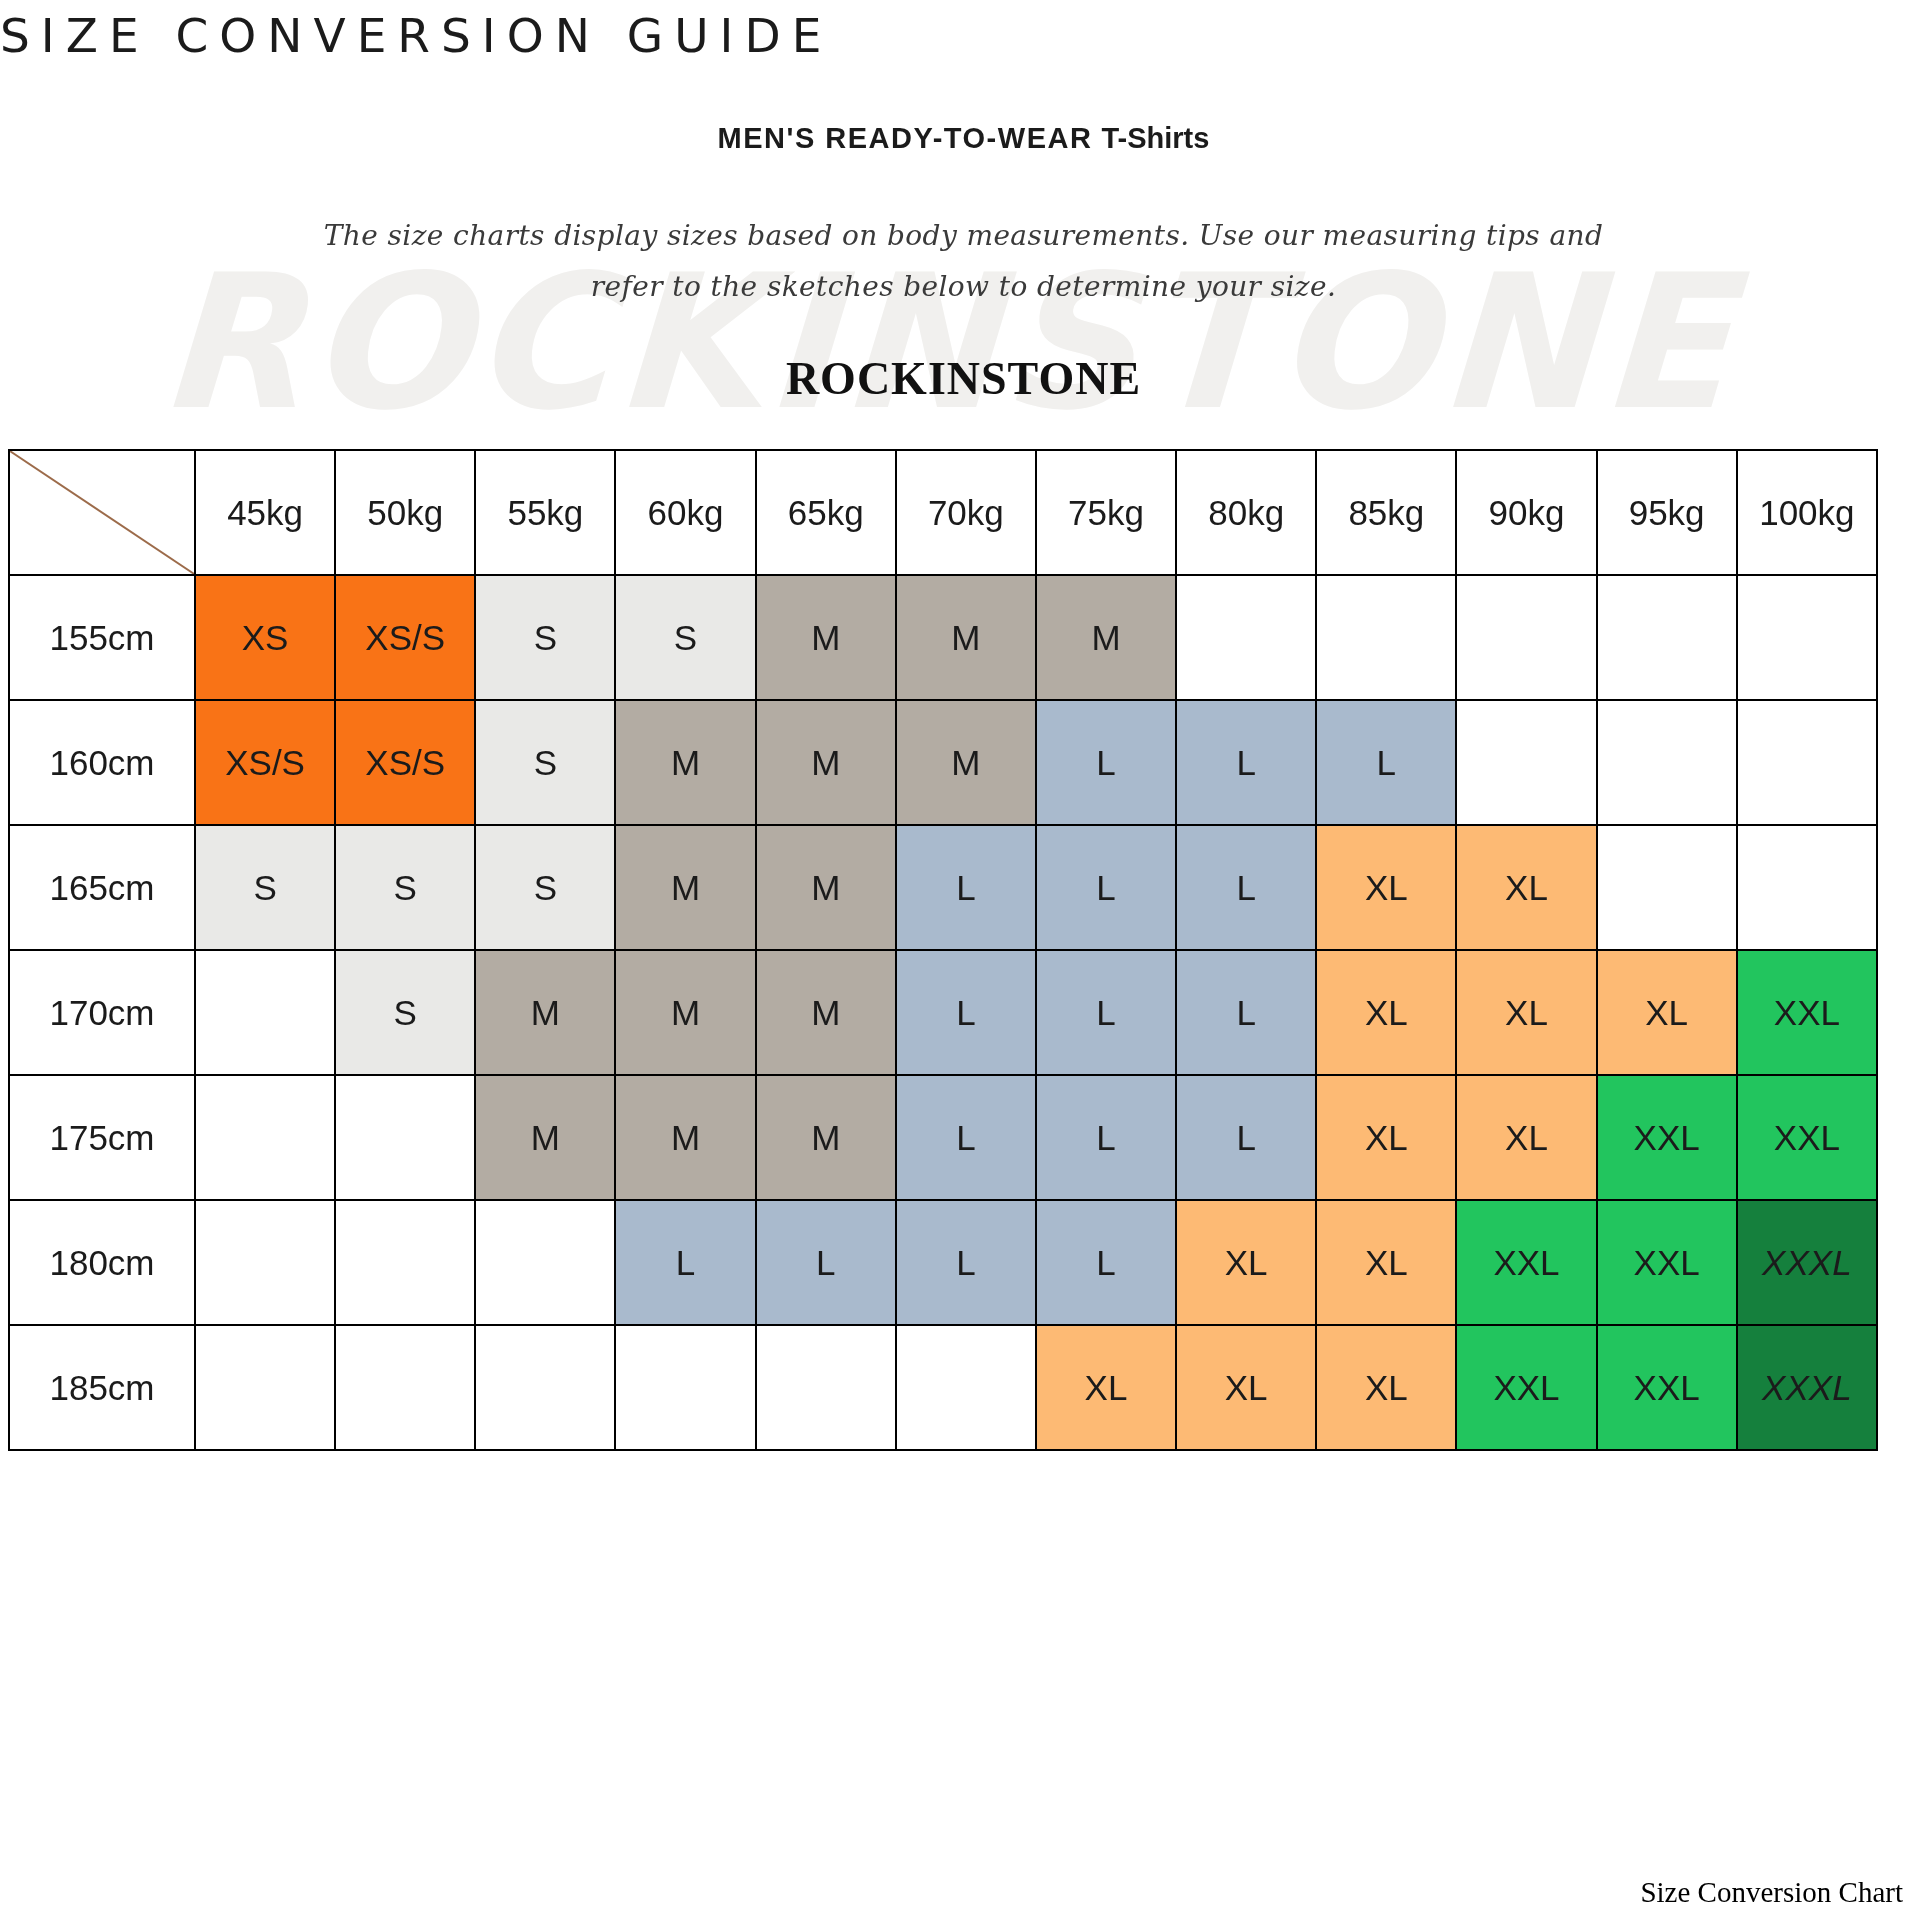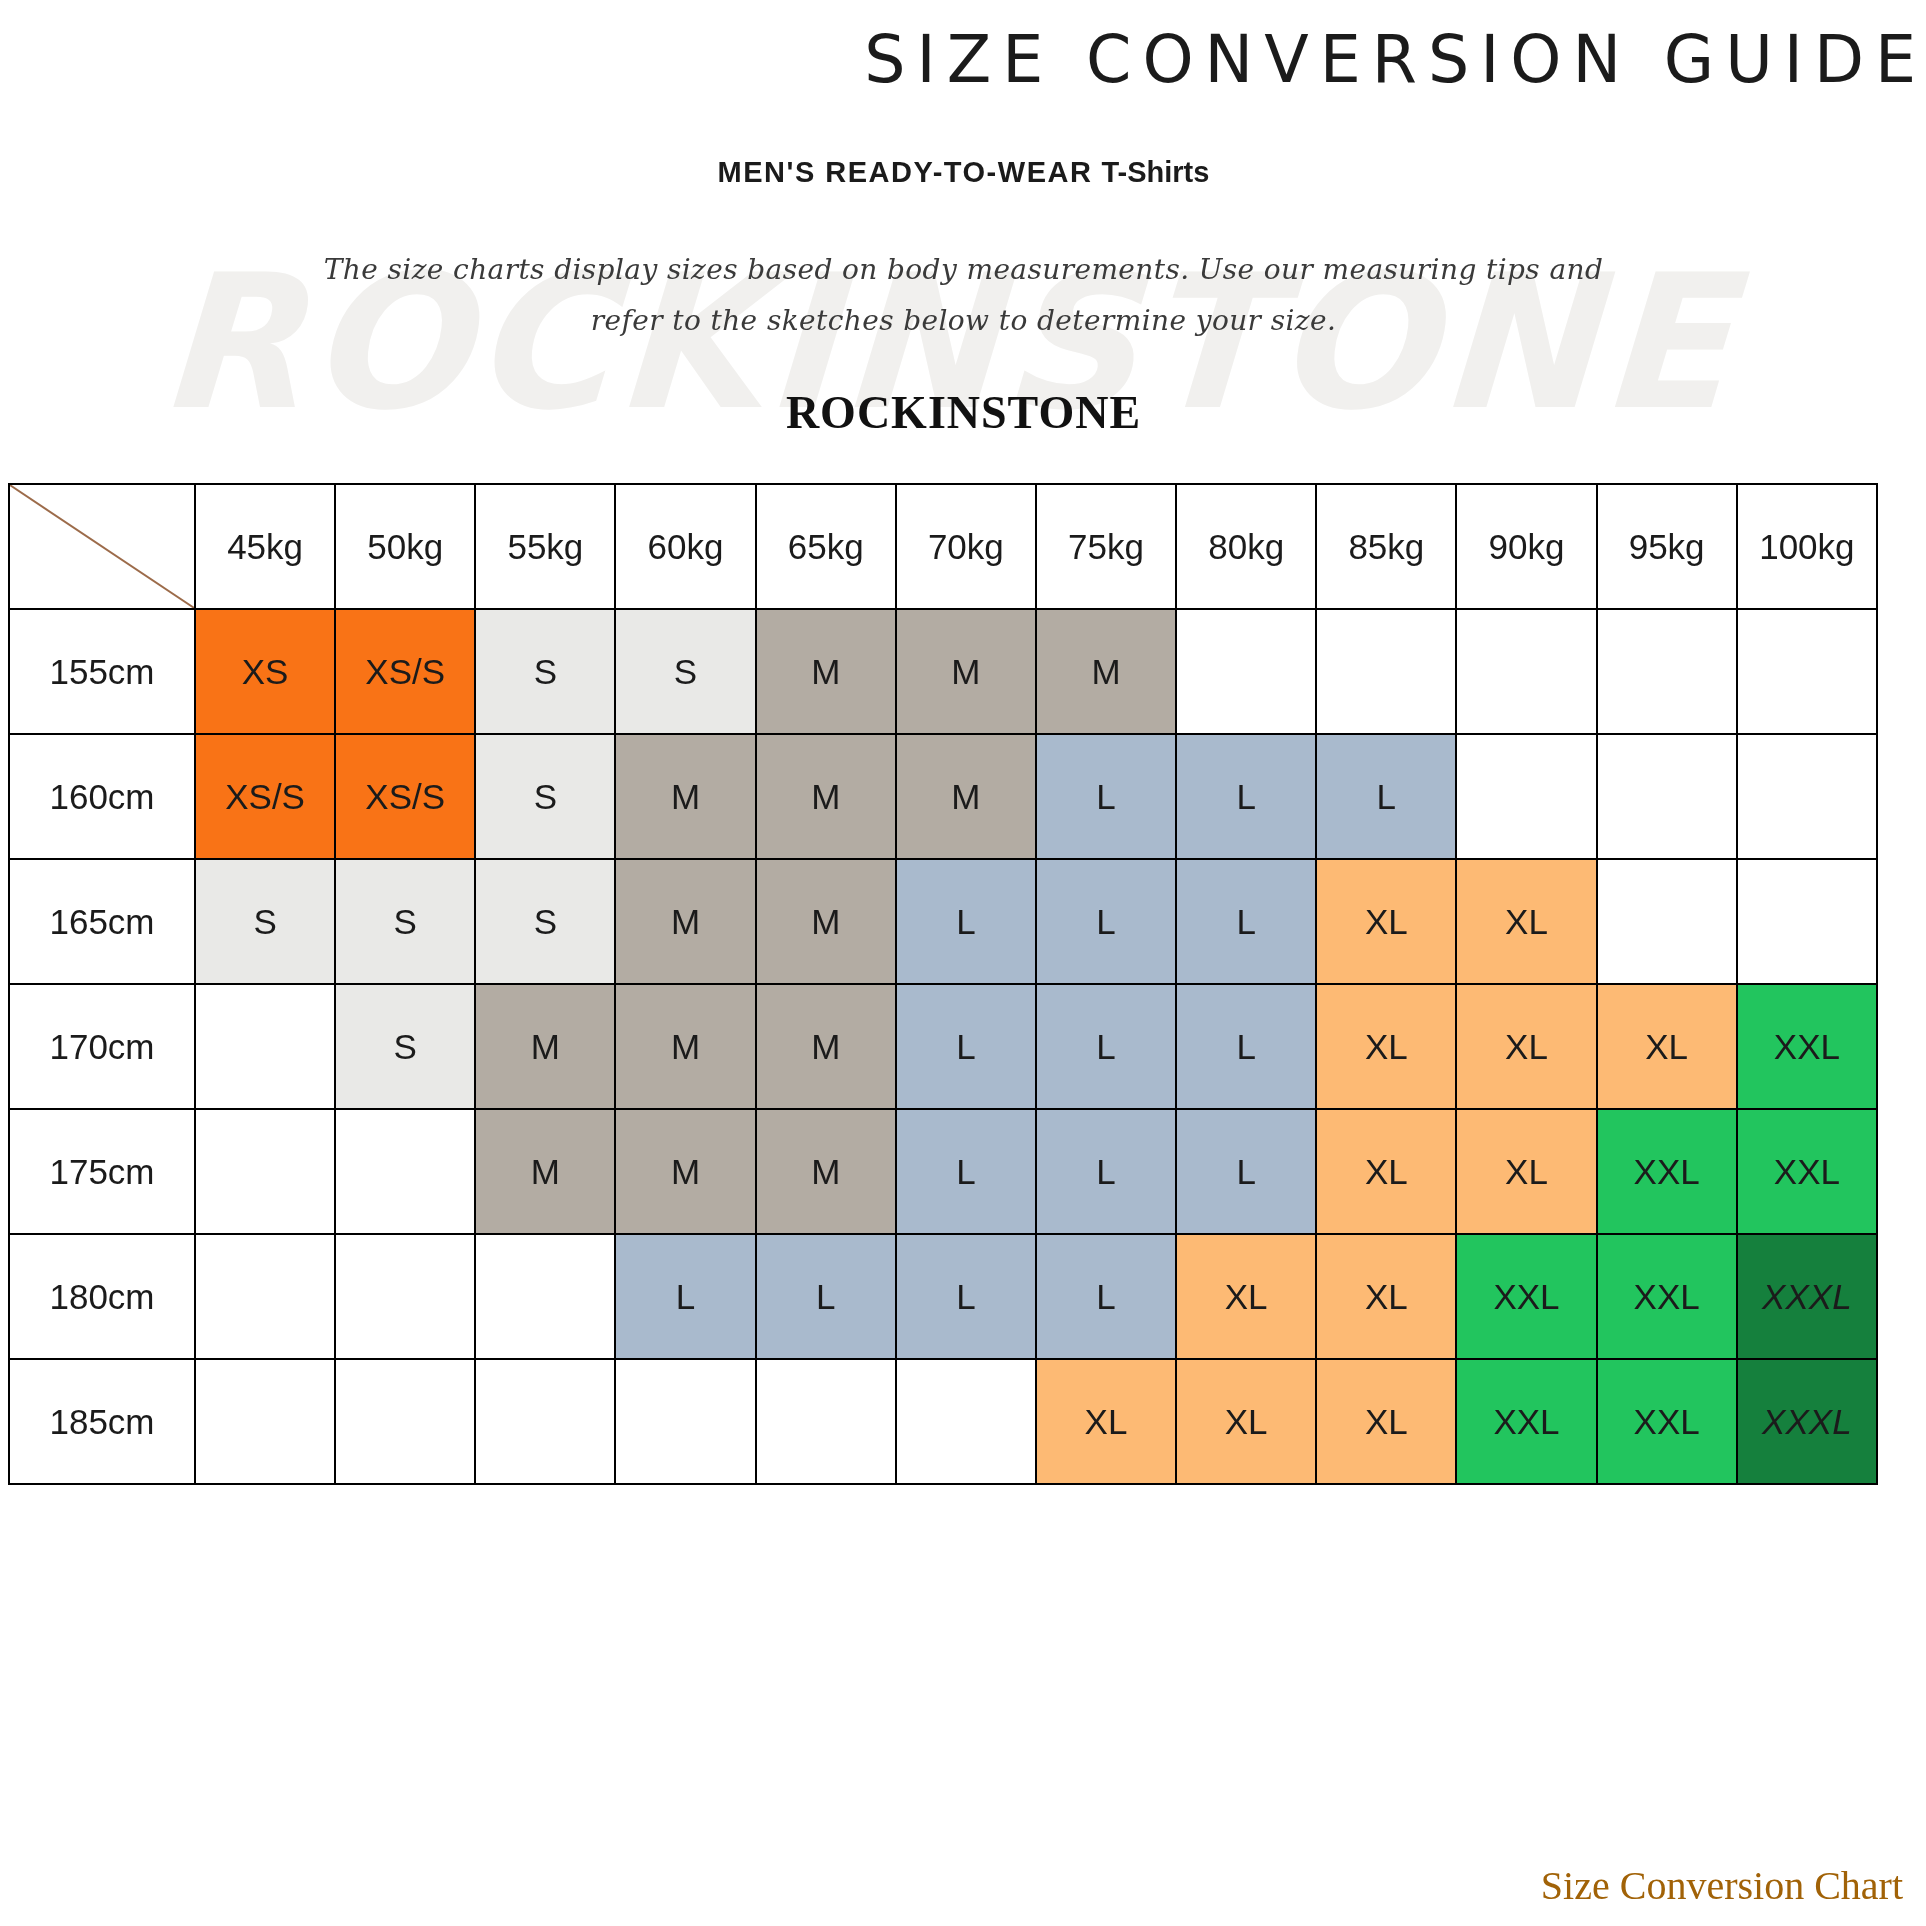--- a/index.html
+++ b/index.html
@@ -38,27 +38,27 @@
     white-space: nowrap;
     transform: skewX(-6deg);
     pointer-events: none;
     user-select: none;
     z-index: 0;
   }
 
   .content { position: relative; z-index: 2; }
 
   .main-title {
-    text-align: right;
+    text-align: left;
     font-family: "DejaVu Sans", sans-serif;
-    font-size: 65px;
+    font-size: 47px;
     font-weight: 400;
     letter-spacing: 11px;
     margin: 0;
-    padding-top: 22px;
+    padding-top: 8px;
     color: #1b1b1b;
   }
 
   .subtitle {
     text-align: center;
     margin-top: 59px;
     font-size: 29px;
     font-weight: bold;
     letter-spacing: 1px;
     color: #1b1b1b;
@@ -126,22 +126,22 @@
   .f-l     { background: #a9bacd; }
   .f-xl    { background: #fdba74; }
   .f-xxl   { background: #22c55e; }
   .f-xxxl  { background: #15803d; font-style: italic; }
 
   .footer {
     position: absolute;
     right: 24px;
     bottom: 18px;
     font-family: "Liberation Serif", serif;
-    font-size: 40px;
-    color: #a16207;
+    font-size: 29px;
+    color: #000000;
     z-index: 3;
   }
 </style>
 </head>
 <body>
 
 <div class="page">
 
   <div class="watermark">ROCKINSTONE</div>
 

